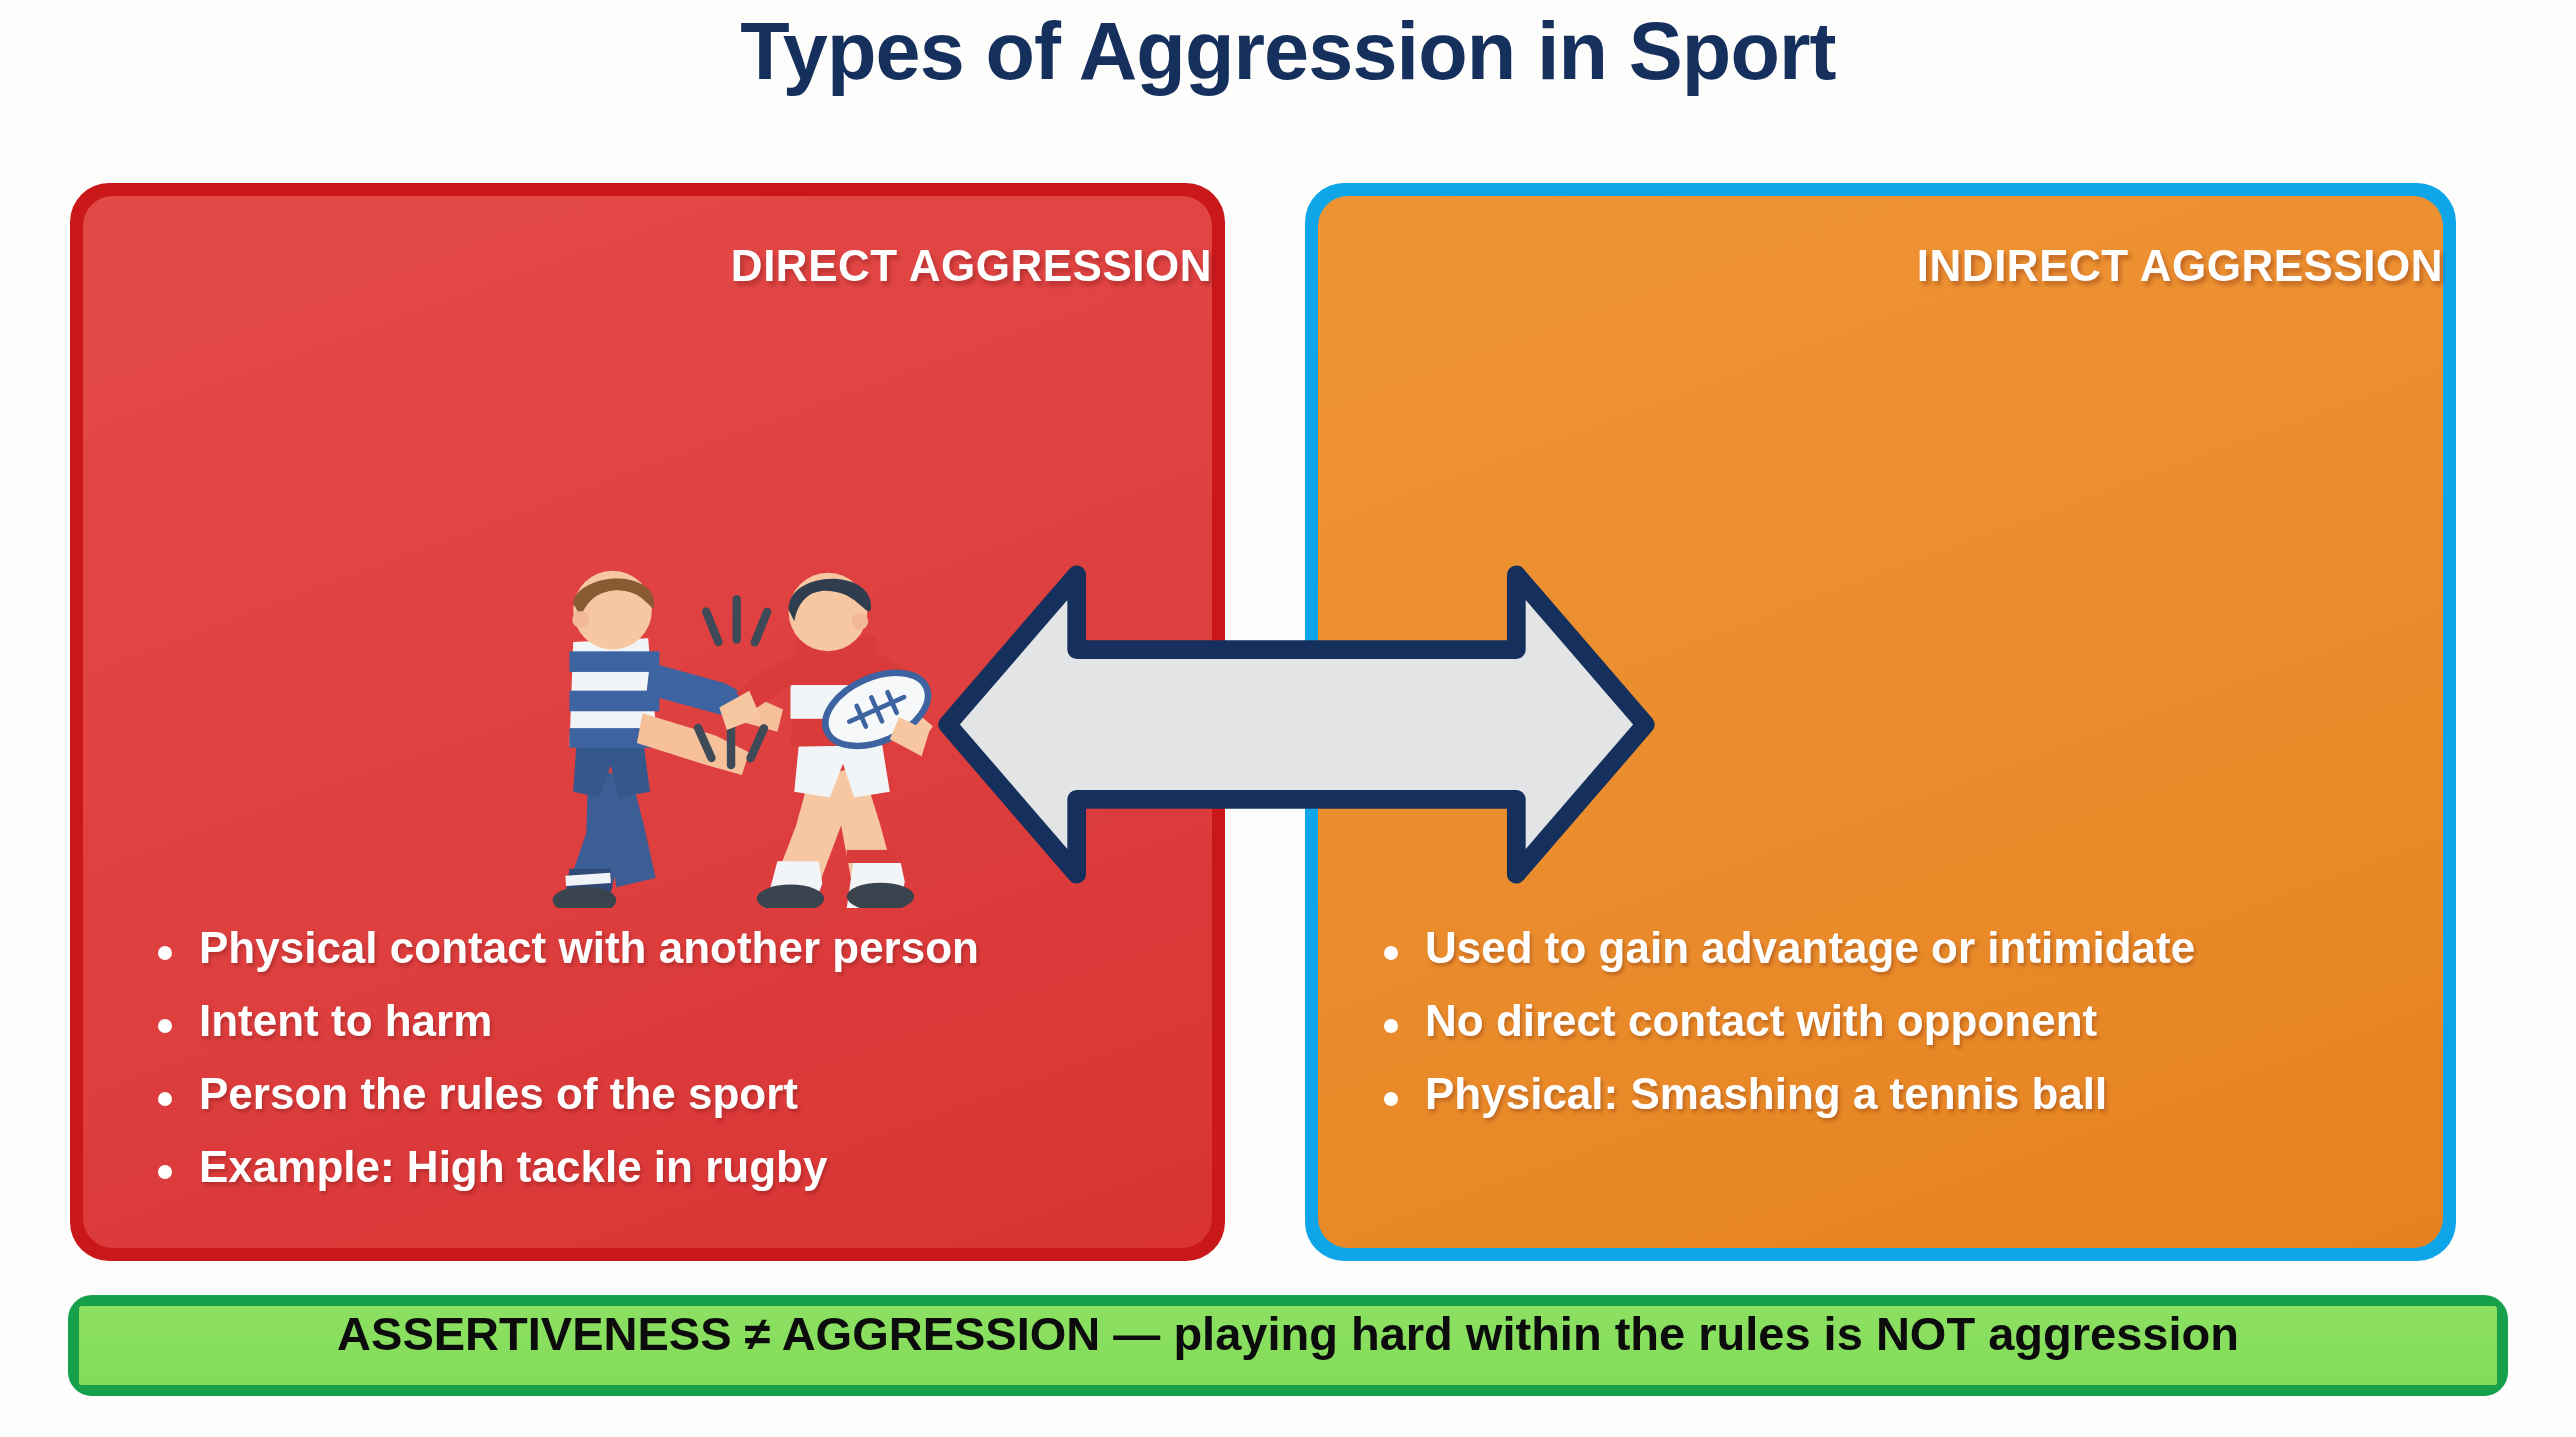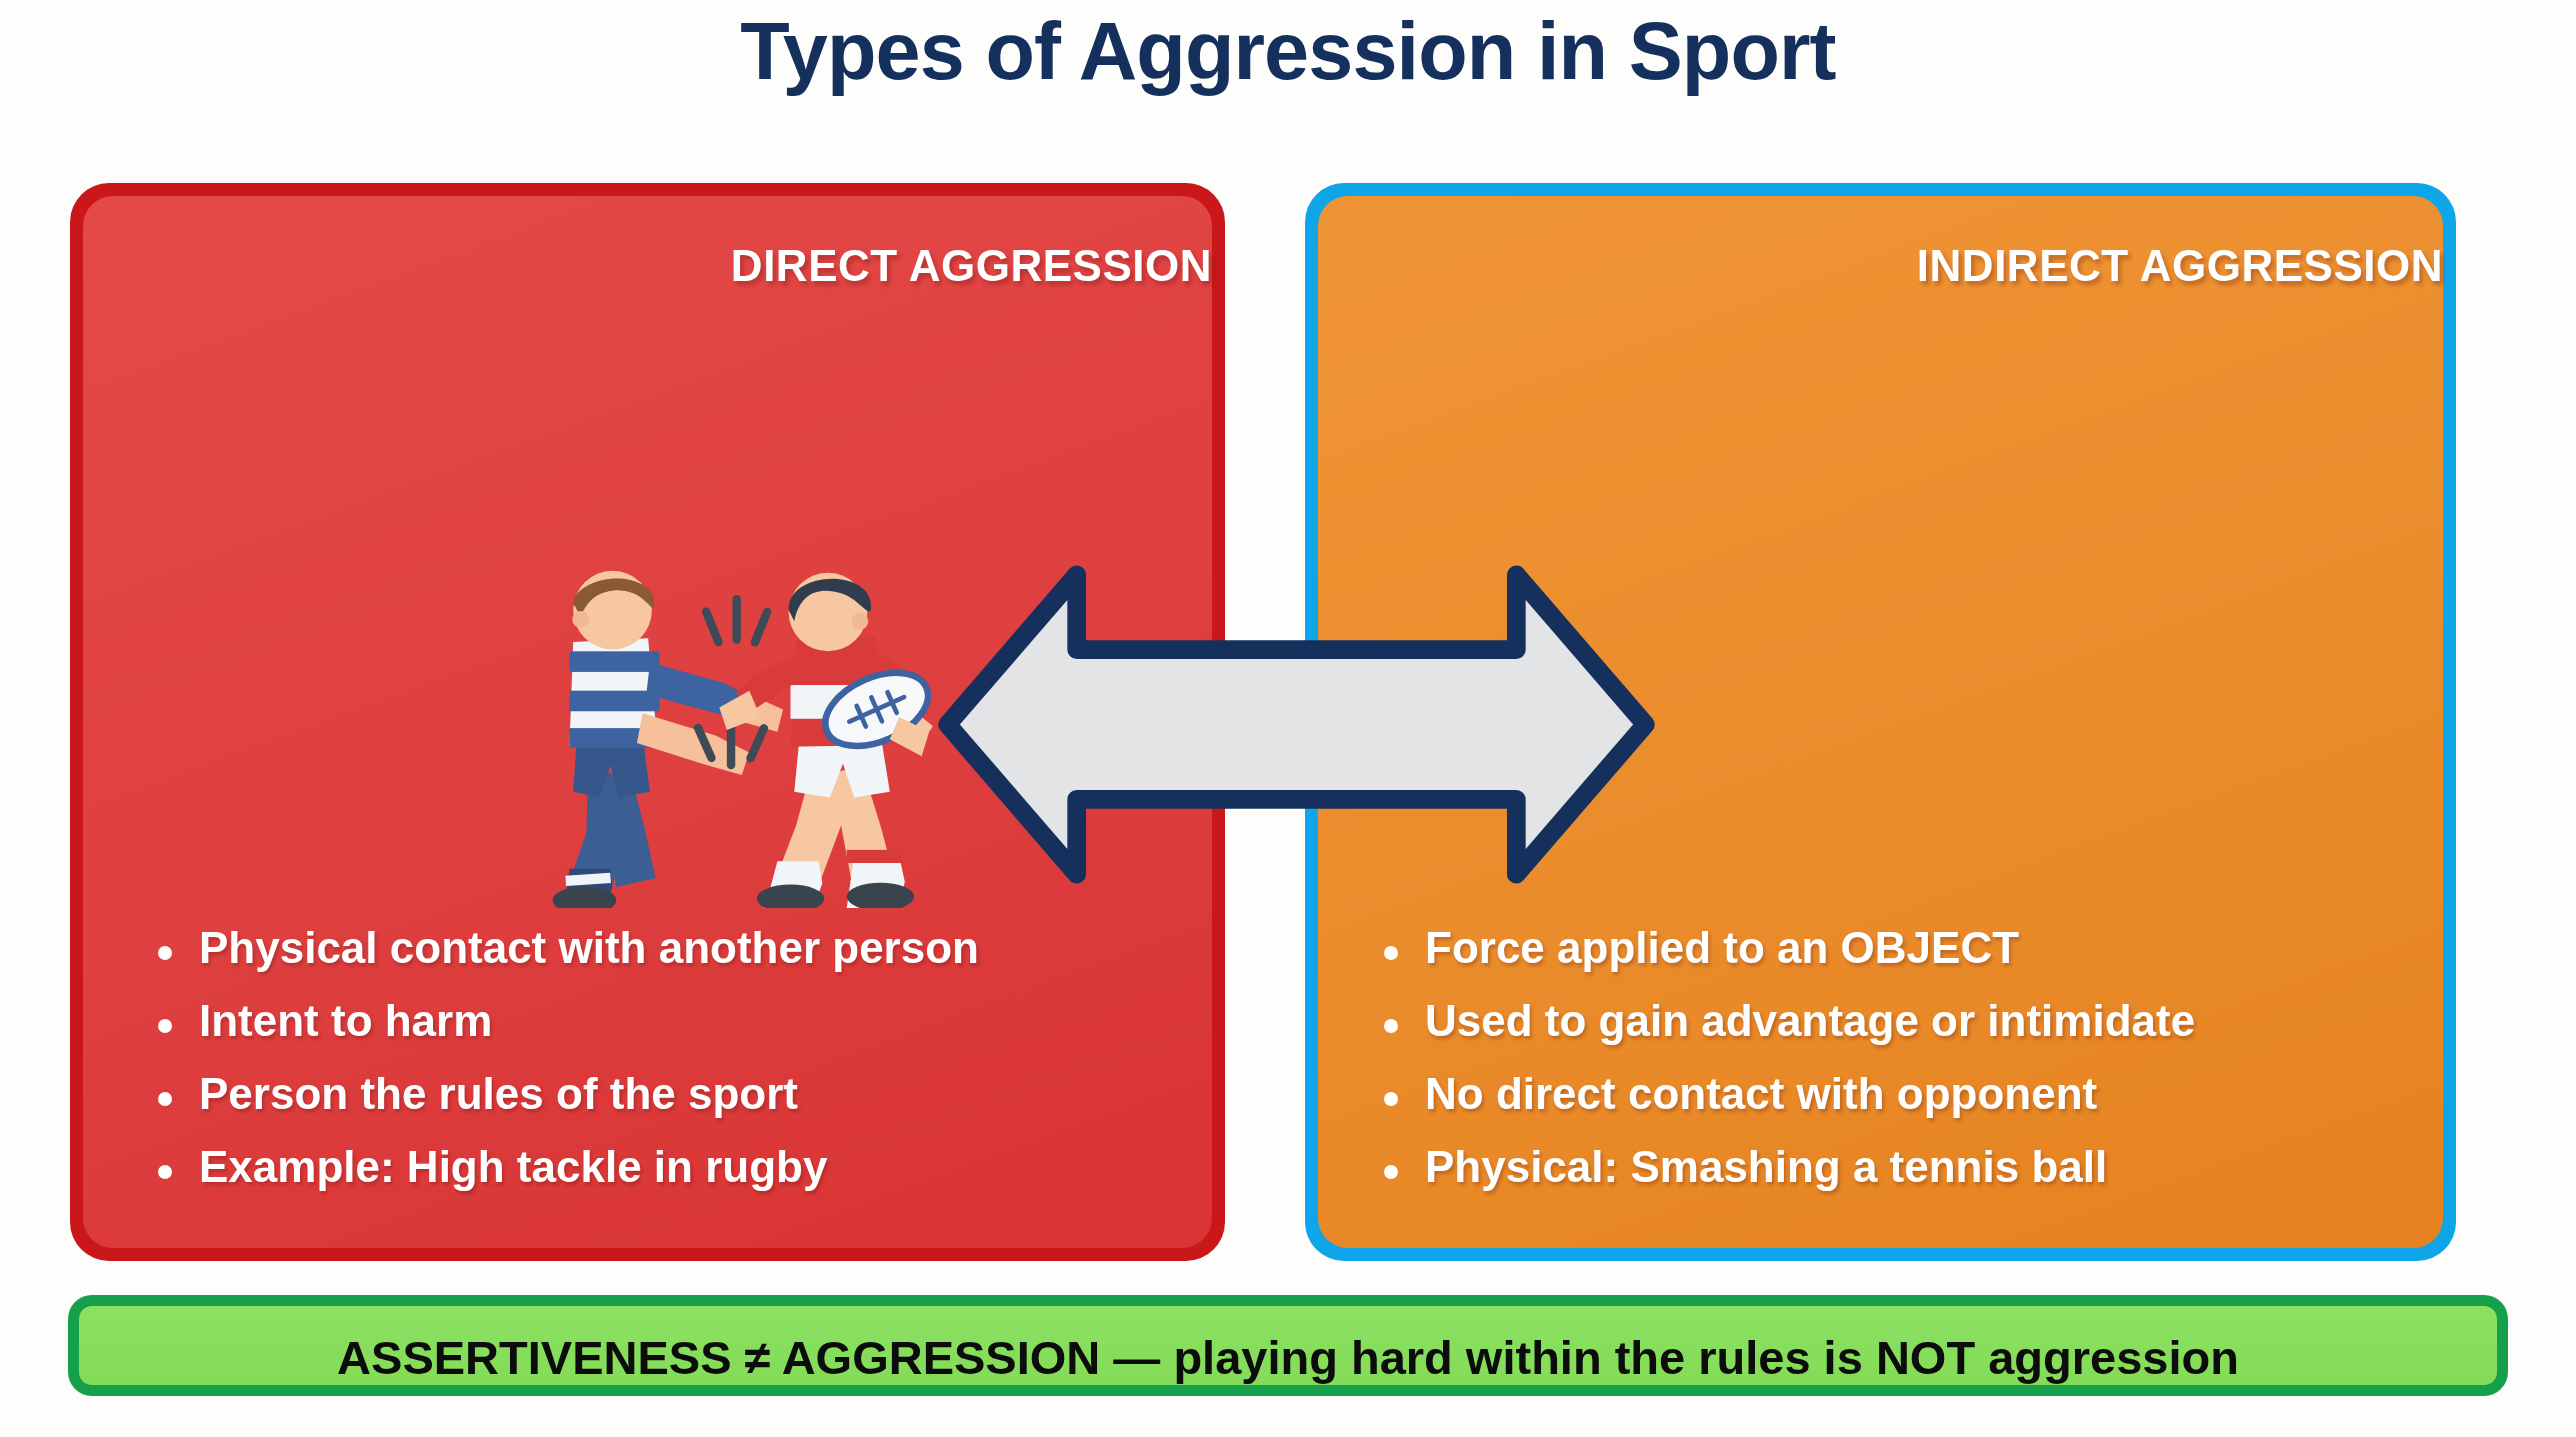--- a/index.html
+++ b/index.html
@@ -165,23 +165,23 @@
     border-radius: 24px;
     box-sizing: border-box;
   }
   #footer-banner .banner-inner {
     position: absolute;
     left: 11.2px;
     top: 11.2px;
     right: 11.2px;
     bottom: 11.2px;
     background: linear-gradient(180deg, #8ce062 0%, #83dc58 100%);
-    border-radius: 13px;
+    border-radius: 3px;
     display: flex;
-    align-items: flex-end;
+    align-items: flex-start;
     justify-content: center;
   }
   #footer-banner .banner-text {
     font-size: 47px;
     font-weight: bold;
     color: #0c0c0c;
     letter-spacing: 0px;
     white-space: nowrap;
   }
 </style>
@@ -280,21 +280,20 @@
 
     </div>
   </div>
 
   <div class="card" id="card-indirect">
     <div class="card-inner">
 
       <div class="card-heading">INDIRECT AGGRESSION</div>
 
       <ul class="bullets">
-        <li>Force applied to an OBJECT</li>
         <li>Used to gain advantage or intimidate</li>
         <li>No direct contact with opponent</li>
         <li>Physical: Smashing a tennis ball</li>
       </ul>
 
     </div>
   </div>
 
   <div id="key-arrow">
     <svg viewBox="0 0 770 356" width="721" height="333">

